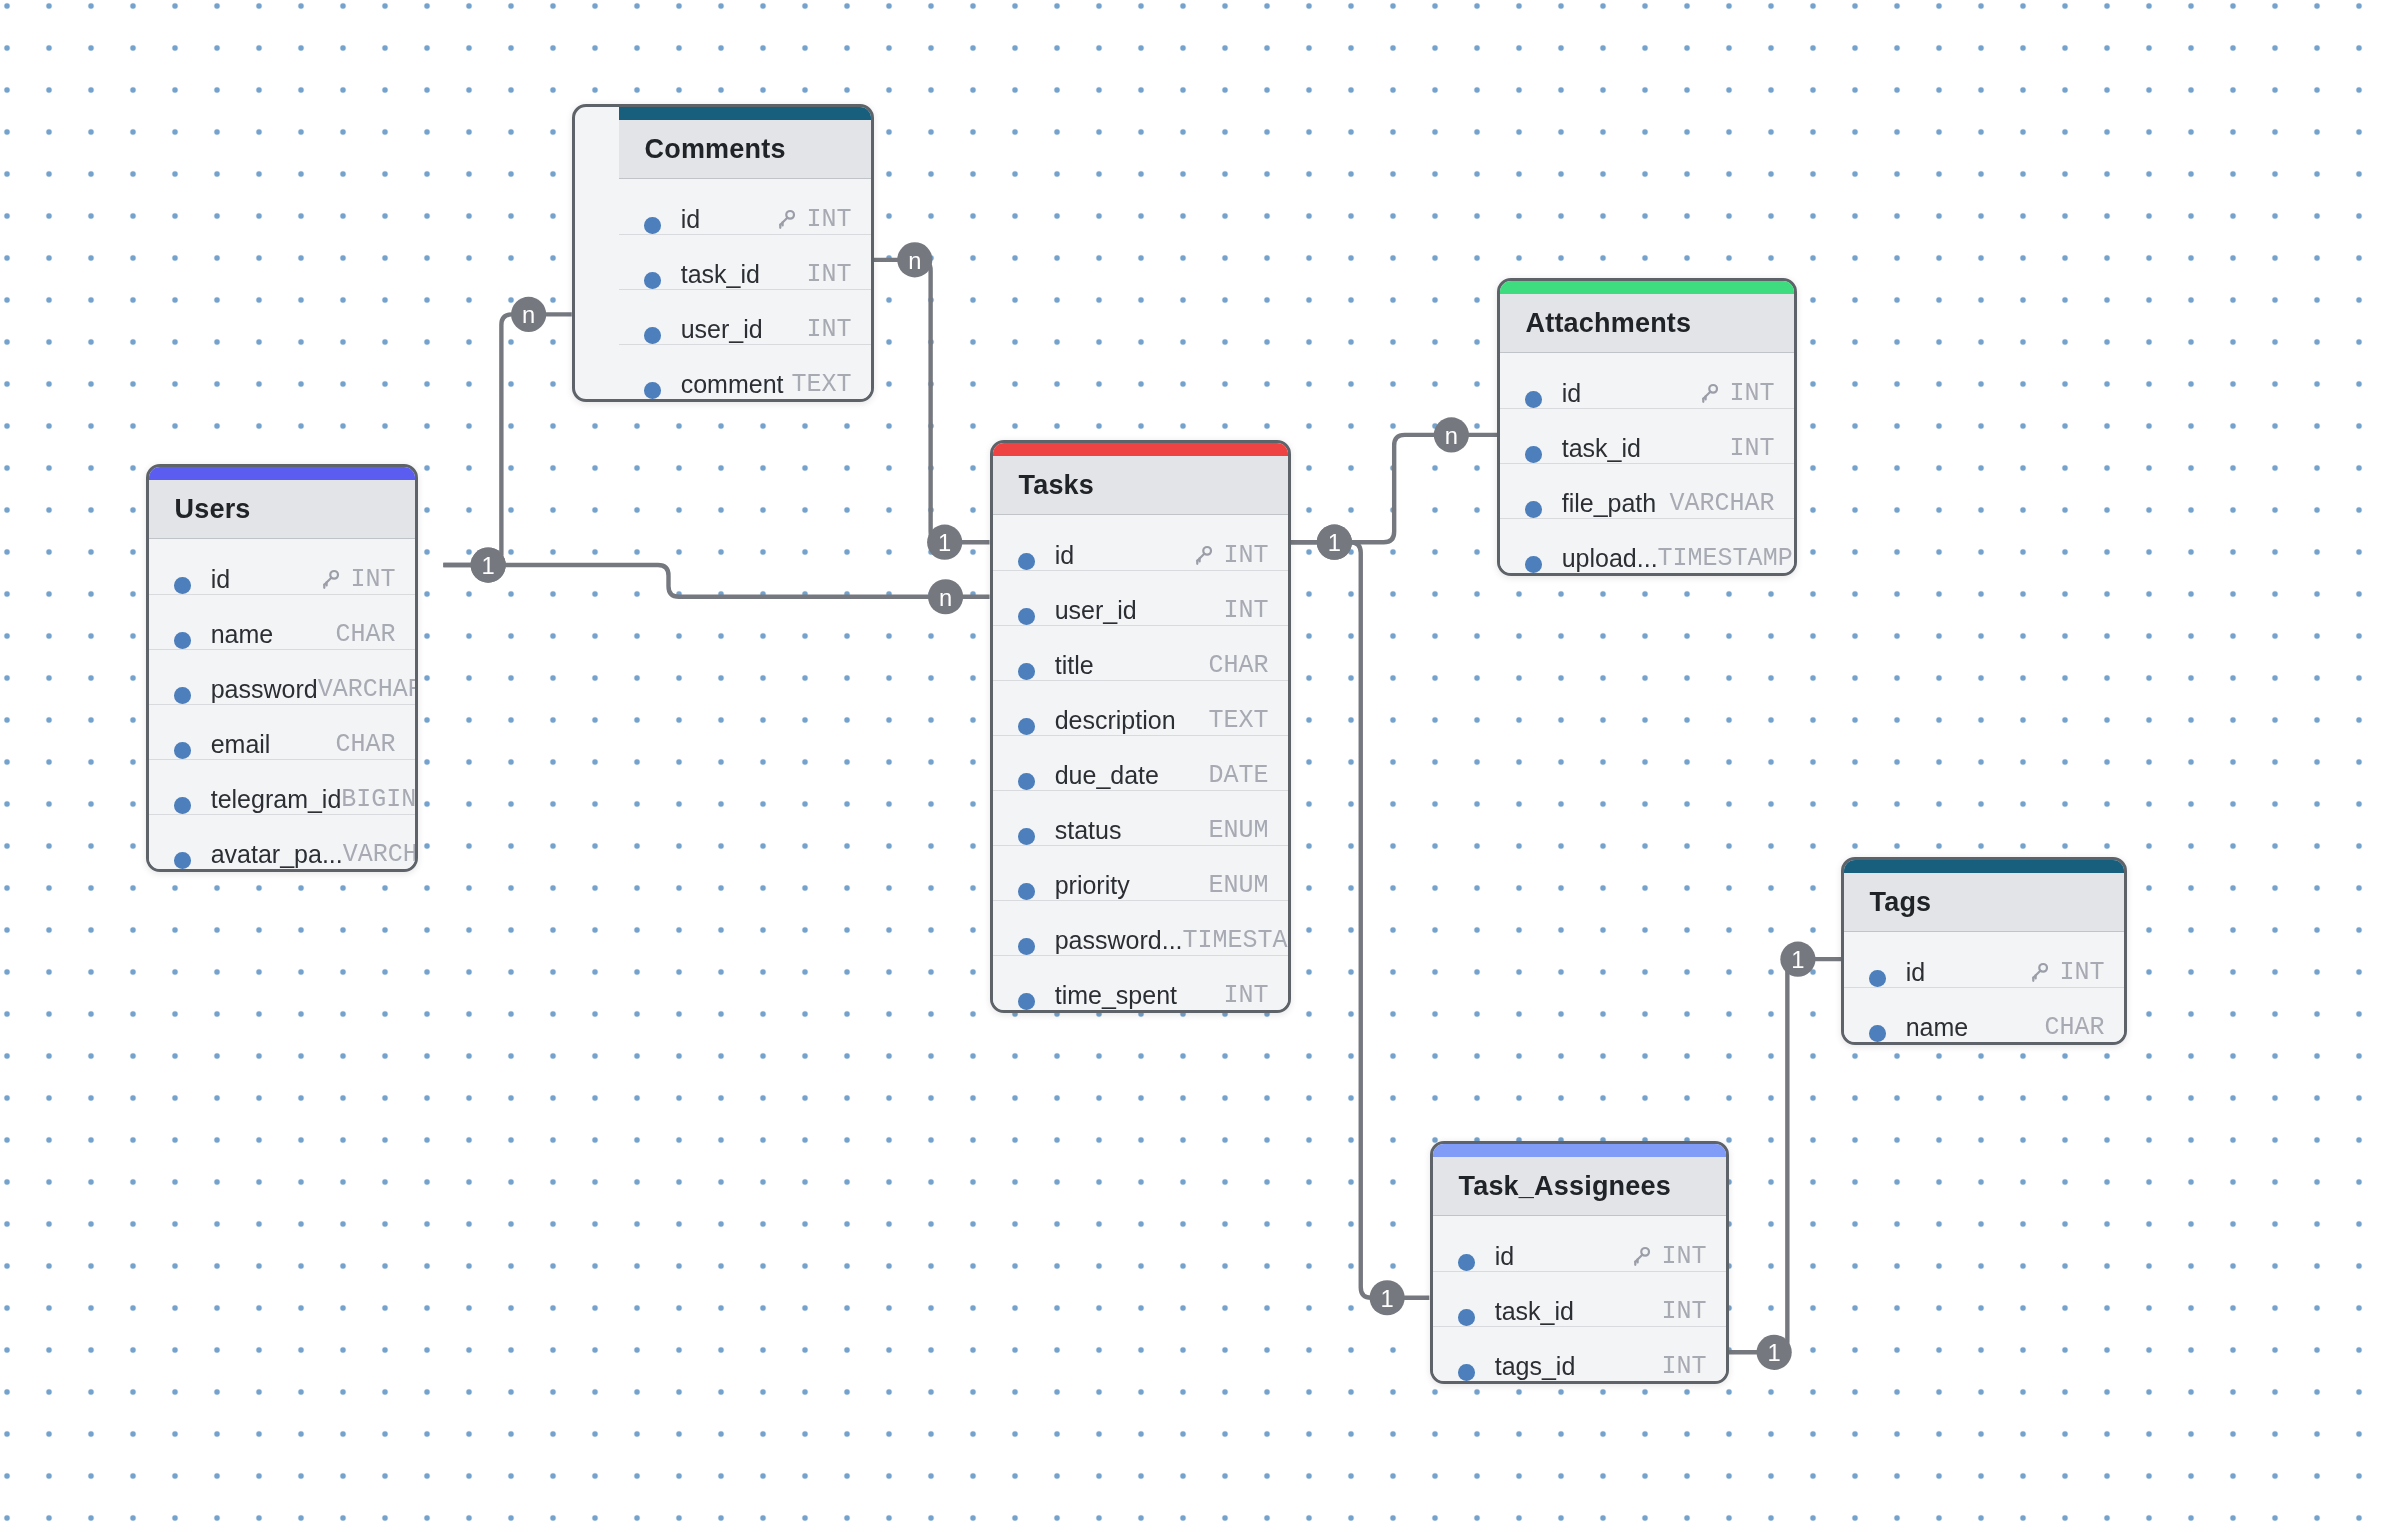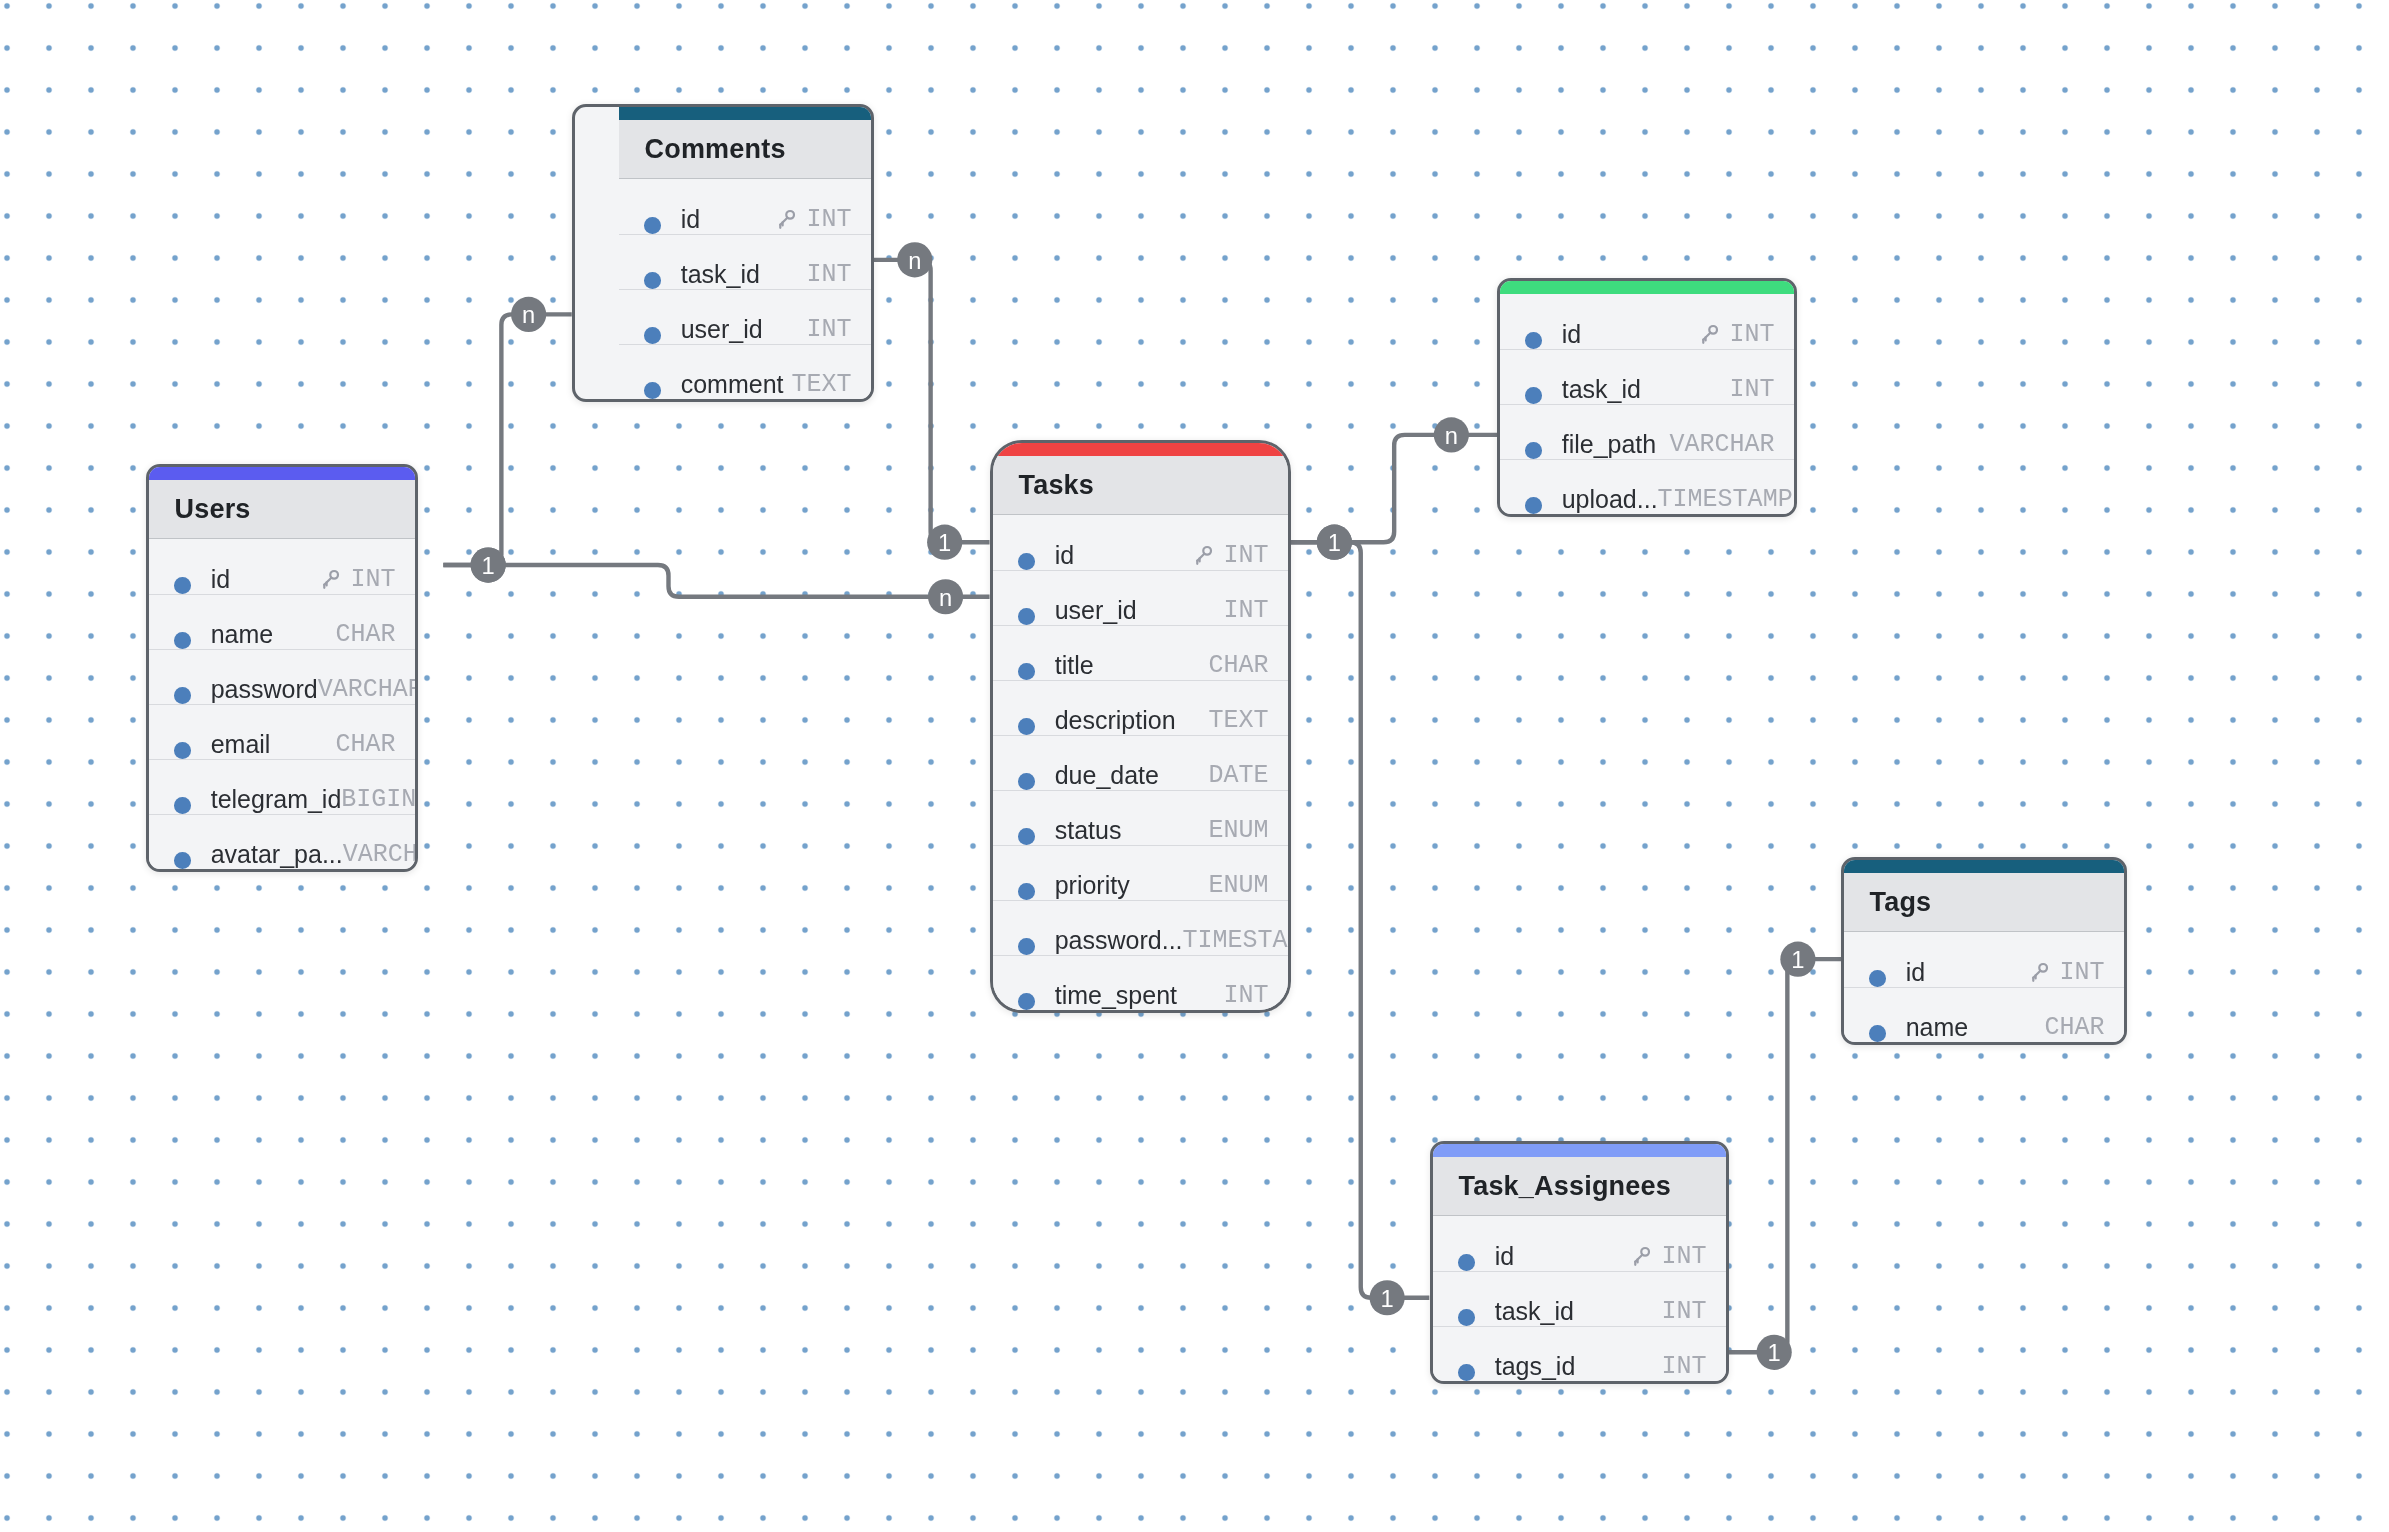--- a/index.html
+++ b/index.html
@@ -178,21 +178,21 @@
           </span>
         </div>
         <div class="row">
           <span class="fdot"></span>
           <span class="fname">avatar_pa...</span>
           <span class="ftype">
             <span>VARCHAR</span>
           </span>
         </div>
       </div>
-      <div class="table" style="left: 990px; top: 440px; width: 301px; border-radius: 32px;">
+      <div class="table" style="left: 990px; top: 440px; width: 301px;">
         <div class="strip" style="background: rgb(239, 67, 67);"></div>
         <div class="title">Tasks</div>
         <div class="row">
           <span class="fdot"></span>
           <span class="fname">id</span>
           <span class="ftype">
             <svg class="key" viewBox="0 0 28 28" fill="none" stroke="currentColor" stroke-width="2.3" stroke-linecap="round" stroke-linejoin="round">
               <circle cx="18.8" cy="9.2" r="4"></circle>
               <path d="M15.9 12.1 L8.6 19.4"></path>
               <path d="M11 17 l0 3.2"></path>
@@ -253,20 +253,21 @@
         <div class="row">
           <span class="fdot"></span>
           <span class="fname">time_spent</span>
           <span class="ftype">
             <span>INT</span>
           </span>
         </div>
       </div>
       <div class="table" style="left: 1497px; top: 278px; width: 300px;">
         <div class="strip" style="background: rgb(62, 220, 126);"></div>
+        <div class="title">Attachments</div>
         <div class="row">
           <span class="fdot"></span>
           <span class="fname">id</span>
           <span class="ftype">
             <svg class="key" viewBox="0 0 28 28" fill="none" stroke="currentColor" stroke-width="2.3" stroke-linecap="round" stroke-linejoin="round">
               <circle cx="18.8" cy="9.2" r="4"></circle>
               <path d="M15.9 12.1 L8.6 19.4"></path>
               <path d="M11 17 l0 3.2"></path>
               <path d="M8.6 19.4 l0 3.2"></path>
             </svg>

